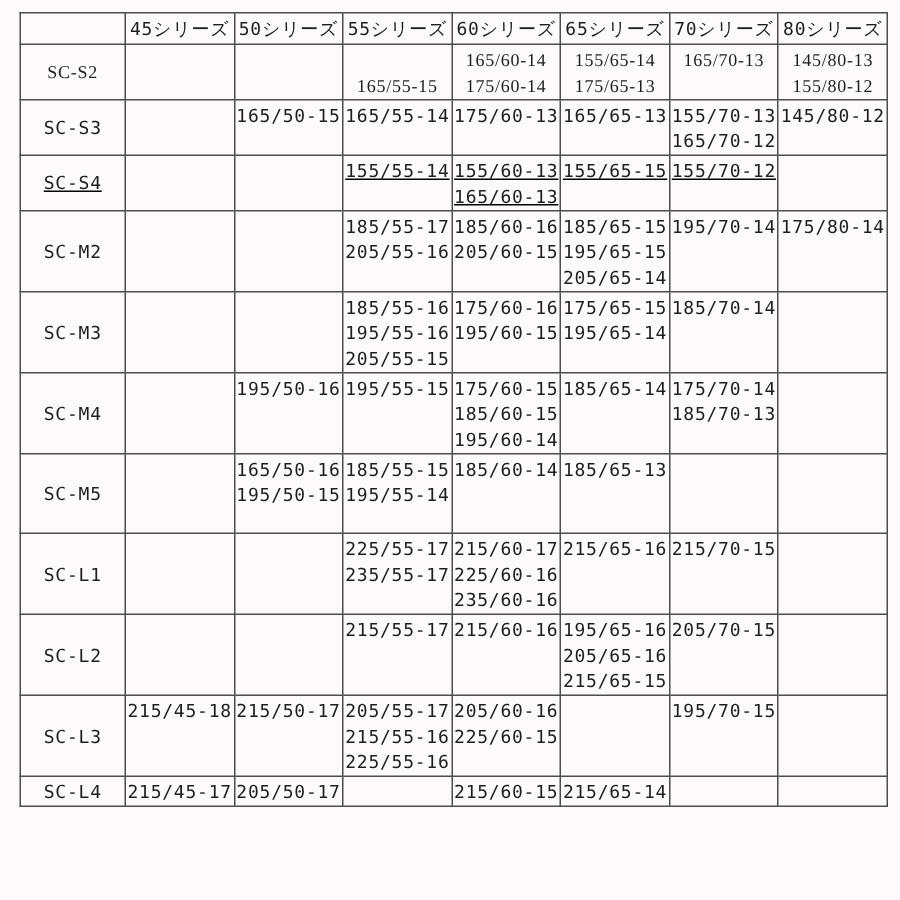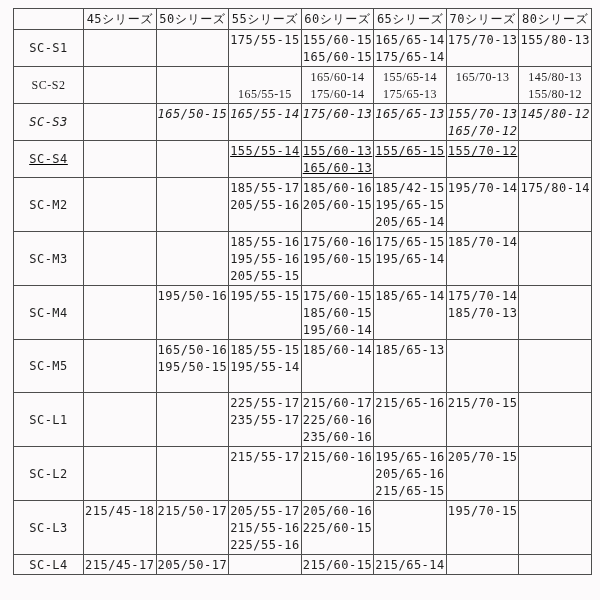--- a/index.html
+++ b/index.html
@@ -65,42 +65,20 @@
           <th>45シリーズ</th>
           <th>50シリーズ</th>
           <th>55シリーズ</th>
           <th>60シリーズ</th>
           <th>65シリーズ</th>
           <th>70シリーズ</th>
           <th>80シリーズ</th>
         </tr>
       </thead>
     <tbody id="tbodyEl">
-        <tr style="height: 34px;">
-          <th class="row-label">SC-S1</th>
-          <td class="size-cell"></td>
-          <td class="size-cell"></td>
-          <td class="size-cell">
-            <div class="ln">175/55-15</div>
-          </td>
-          <td class="size-cell">
-            <div class="ln">155/60-15</div>
-            <div class="ln">165/60-15</div>
-          </td>
-          <td class="size-cell">
-            <div class="ln">165/65-14</div>
-            <div class="ln">175/65-14</div>
-          </td>
-          <td class="size-cell">
-            <div class="ln">175/70-13</div>
-          </td>
-          <td class="size-cell">
-            <div class="ln">155/80-13</div>
-          </td>
-        </tr>
         <tr style="height: 34px; font-family: Liberation Serif, serif;">
           <th class="row-label">SC-S2</th>
           <td class="size-cell"></td>
           <td class="size-cell"></td>
           <td class="size-cell">
             <div class="ln"></div>
             <div class="ln">165/55-15</div>
           </td>
           <td class="size-cell">
             <div class="ln">165/60-14</div>
@@ -111,21 +89,21 @@
             <div class="ln">175/65-13</div>
           </td>
           <td class="size-cell">
             <div class="ln">165/70-13</div>
           </td>
           <td class="size-cell">
             <div class="ln">145/80-13</div>
             <div class="ln">155/80-12</div>
           </td>
         </tr>
-        <tr style="height: 34px; font-style: italic;">
+        <tr style="height: 34px;">
           <th class="row-label">SC-S3</th>
           <td class="size-cell"></td>
           <td class="size-cell">
             <div class="ln">165/50-15</div>
           </td>
           <td class="size-cell">
             <div class="ln">165/55-14</div>
           </td>
           <td class="size-cell">
             <div class="ln">175/60-13</div>
@@ -166,21 +144,21 @@
           <td class="size-cell"></td>
           <td class="size-cell">
             <div class="ln">185/55-17</div>
             <div class="ln">205/55-16</div>
           </td>
           <td class="size-cell">
             <div class="ln">185/60-16</div>
             <div class="ln">205/60-15</div>
           </td>
           <td class="size-cell">
-            <div class="ln">185/42-15</div>
+            <div class="ln">185/65-15</div>
             <div class="ln">195/65-15</div>
             <div class="ln">205/65-14</div>
           </td>
           <td class="size-cell">
             <div class="ln">195/70-14</div>
           </td>
           <td class="size-cell">
             <div class="ln">175/80-14</div>
           </td>
         </tr>

